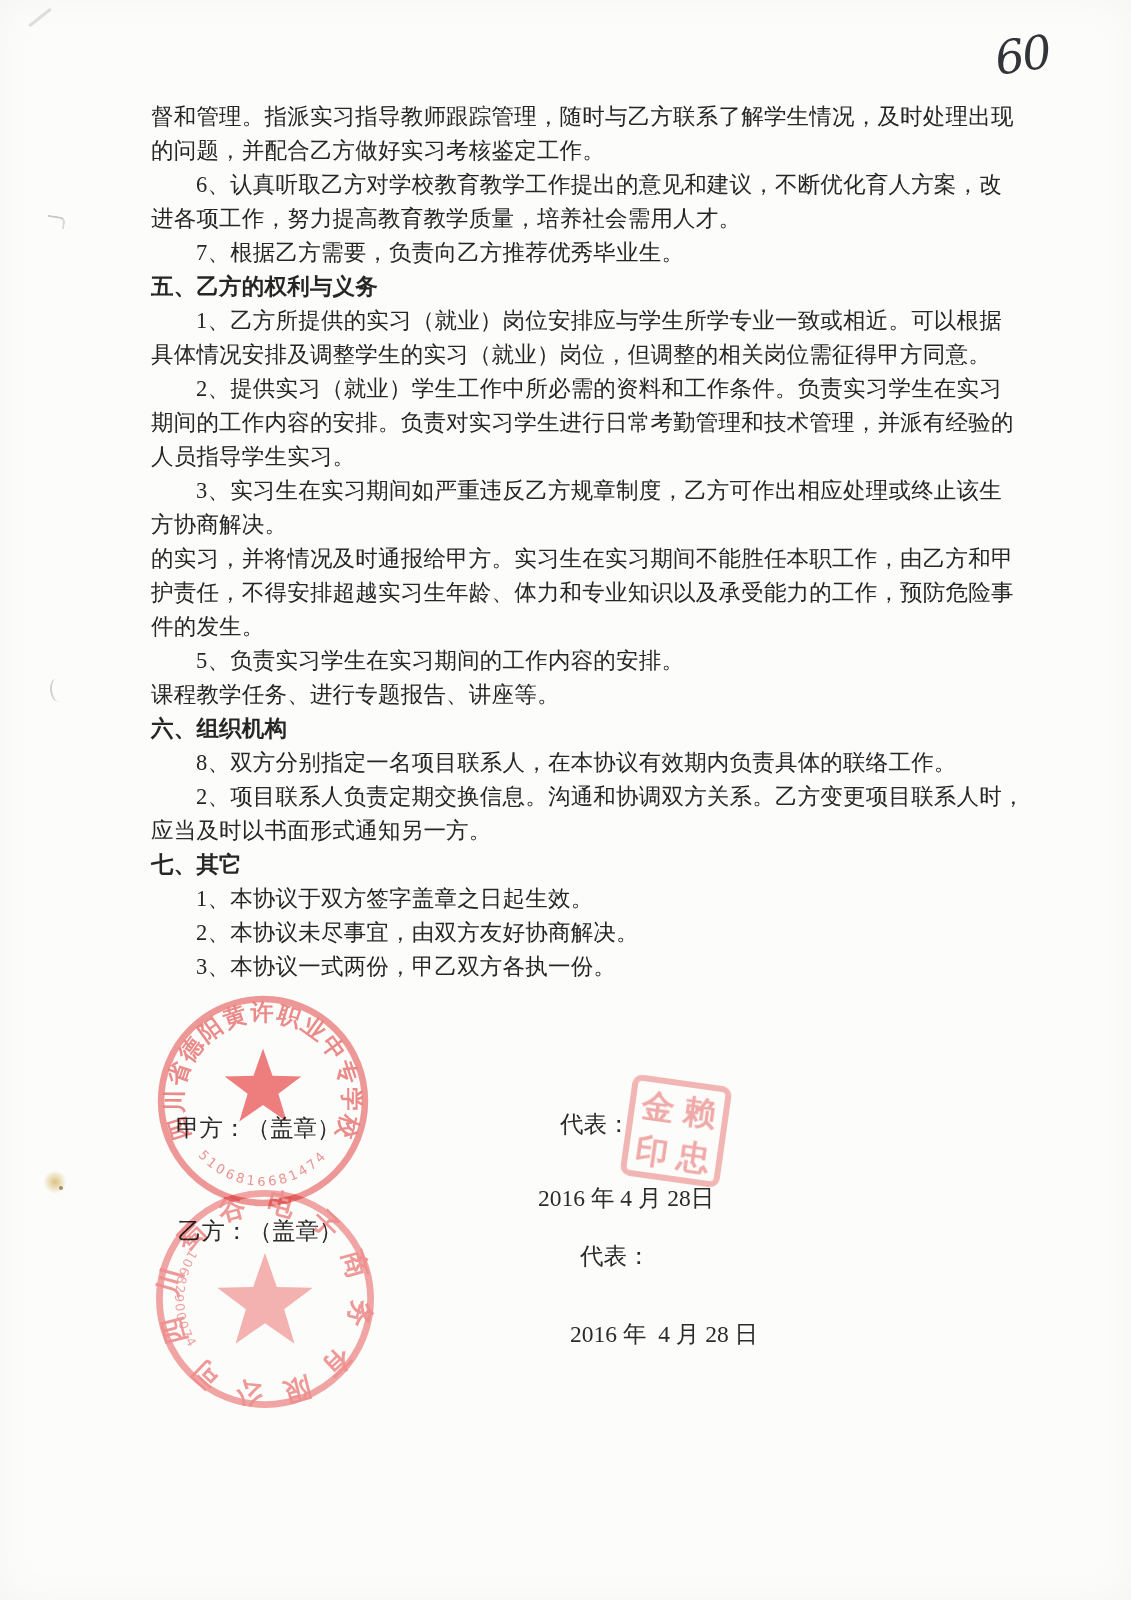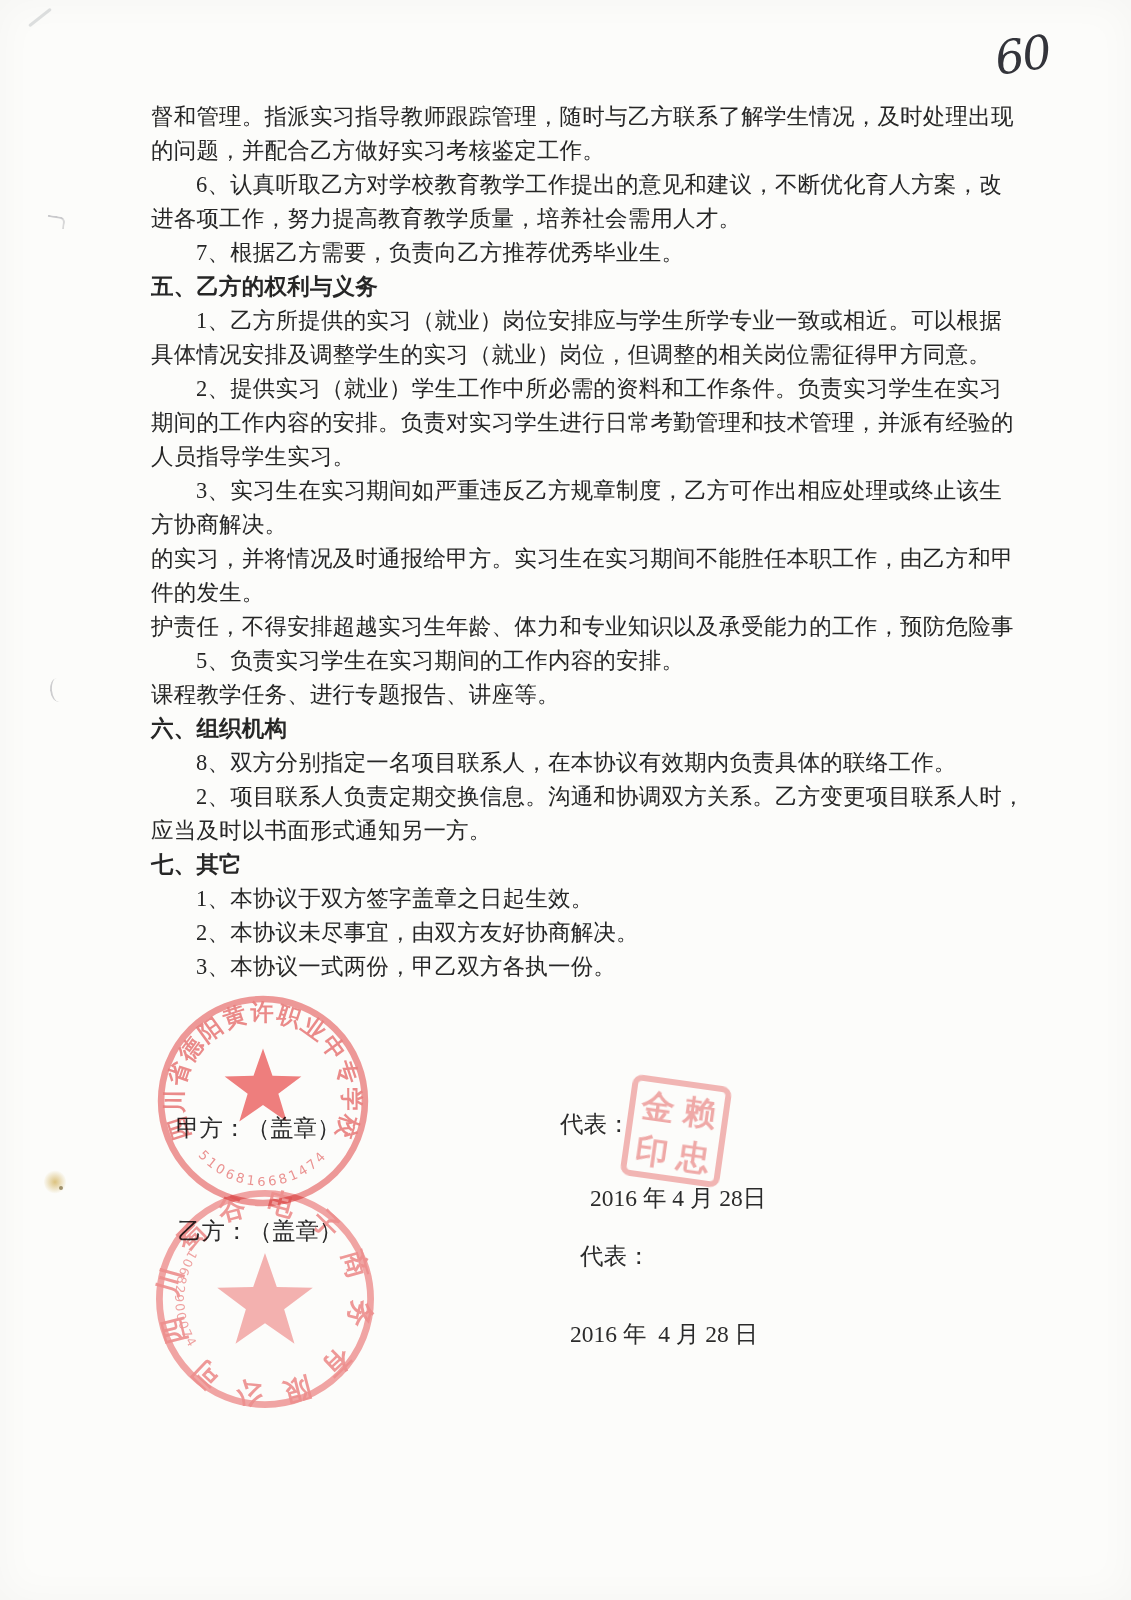--- a/index.html
+++ b/index.html
@@ -21,21 +21,21 @@
   .line{
     font-size:22.5px;line-height:34px;height:34px;
     color:#262626;white-space:nowrap;letter-spacing:0.2px;
   }
   .line.indent{text-indent:45px;}
   .line.heading{font-weight:bold;}
   
   .sig{position:absolute;color:#2b2b2b;font-size:23.5px;white-space:pre;}
   .party-a-label{left:176px;top:1112px;}
   .rep-a-label{left:560px;top:1108px;}
-  .date-a{left:590px;top:1182px;}
+  .date-a{left:538px;top:1182px;}
   .party-b-label{left:178px;top:1215px;}
   .rep-b-label{left:580px;top:1240px;}
   .date-b{left:570px;top:1318px;}
   
   .stamp{position:absolute;mix-blend-mode:multiply;filter:blur(0.45px);}
   .stamp-school{left:152px;top:990px;width:222px;height:222px;}
   .stamp-company{left:150px;top:1184px;width:230px;height:230px;}
   .seal-ring{fill:none;stroke:#ec8181;stroke-width:6.5;opacity:0.8;}
   .seal-star-a{fill:#ef6868;opacity:0.85;}
   .seal-star-b{fill:#f4a0a0;opacity:0.8;}
@@ -77,22 +77,22 @@
     <div class="line indent">7、根据乙方需要，负责向乙方推荐优秀毕业生。</div>
     <div class="line heading">五、乙方的权利与义务</div>
     <div class="line indent">1、乙方所提供的实习（就业）岗位安排应与学生所学专业一致或相近。可以根据</div>
     <div class="line">具体情况安排及调整学生的实习（就业）岗位，但调整的相关岗位需征得甲方同意。</div>
     <div class="line indent">2、提供实习（就业）学生工作中所必需的资料和工作条件。负责实习学生在实习</div>
     <div class="line">期间的工作内容的安排。负责对实习学生进行日常考勤管理和技术管理，并派有经验的</div>
     <div class="line">人员指导学生实习。</div>
     <div class="line indent">3、实习生在实习期间如严重违反乙方规章制度，乙方可作出相应处理或终止该生</div>
     <div class="line">方协商解决。</div>
     <div class="line">的实习，并将情况及时通报给甲方。实习生在实习期间不能胜任本职工作，由乙方和甲</div>
+    <div class="line">护责任，不得安排超越实习生年龄、体力和专业知识以及承受能力的工作，预防危险事</div>
     <div class="line">件的发生。</div>
-    <div class="line">护责任，不得安排超越实习生年龄、体力和专业知识以及承受能力的工作，预防危险事</div>
     <div class="line indent">5、负责实习学生在实习期间的工作内容的安排。</div>
     <div class="line">课程教学任务、进行专题报告、讲座等。</div>
     <div class="line heading">六、组织机构</div>
     <div class="line indent">8、双方分别指定一名项目联系人，在本协议有效期内负责具体的联络工作。</div>
     <div class="line indent">2、项目联系人负责定期交换信息。沟通和协调双方关系。乙方变更项目联系人时，</div>
     <div class="line">应当及时以书面形式通知另一方。</div>
     <div class="line heading">七、其它</div>
     <div class="line indent">1、本协议于双方签字盖章之日起生效。</div>
     <div class="line indent">2、本协议未尽事宜，由双方友好协商解决。</div>
     <div class="line indent">3、本协议一式两份，甲乙双方各执一份。</div>

